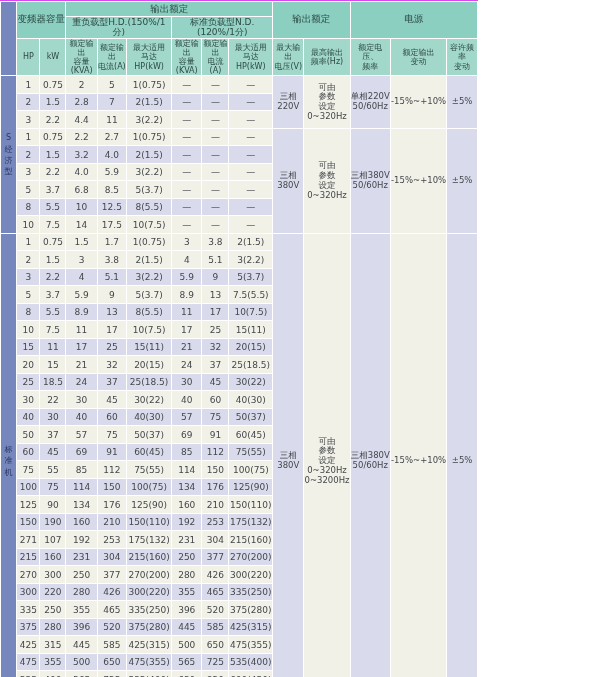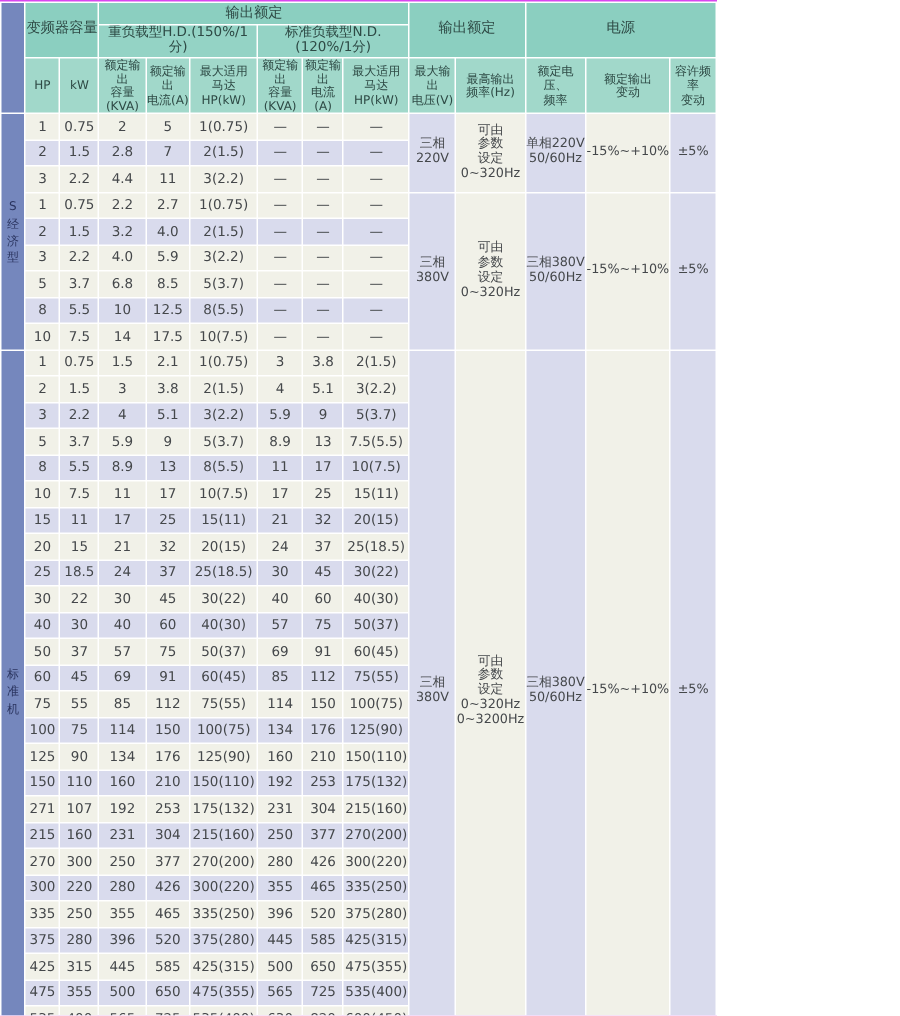--- a/index.html
+++ b/index.html
@@ -195,21 +195,21 @@
           <td class="c">10(7.5)</td>
           <td class="c">—</td>
           <td class="c">—</td>
           <td class="c">—</td>
         </tr>
         <tr class="plain">
           <th class="type" rowspan="26">标准机</th>
           <td class="c">1</td>
           <td class="c">0.75</td>
           <td class="c">1.5</td>
-          <td class="c">2.1</td>
+          <td class="c">1.7</td>
           <td class="c">1(0.75)</td>
           <td class="c">3</td>
           <td class="c">3.8</td>
           <td class="c">2(1.5)</td>
           <td class="m m-lav" rowspan="26">三相
 380V</td>
           <td class="m m-cream" rowspan="26">可由
 参数
 设定
 0~320Hz
@@ -364,21 +364,21 @@
           <td class="c">90</td>
           <td class="c">134</td>
           <td class="c">176</td>
           <td class="c">125(90)</td>
           <td class="c">160</td>
           <td class="c">210</td>
           <td class="c">150(110)</td>
         </tr>
         <tr class="shaded">
           <td class="c">150</td>
-          <td class="c">110</td>
+          <td class="c">190</td>
           <td class="c">160</td>
           <td class="c">210</td>
           <td class="c">150(110)</td>
           <td class="c">192</td>
           <td class="c">253</td>
           <td class="c">175(132)</td>
         </tr>
         <tr class="plain">
           <td class="c">271</td>
           <td class="c">107</td>

